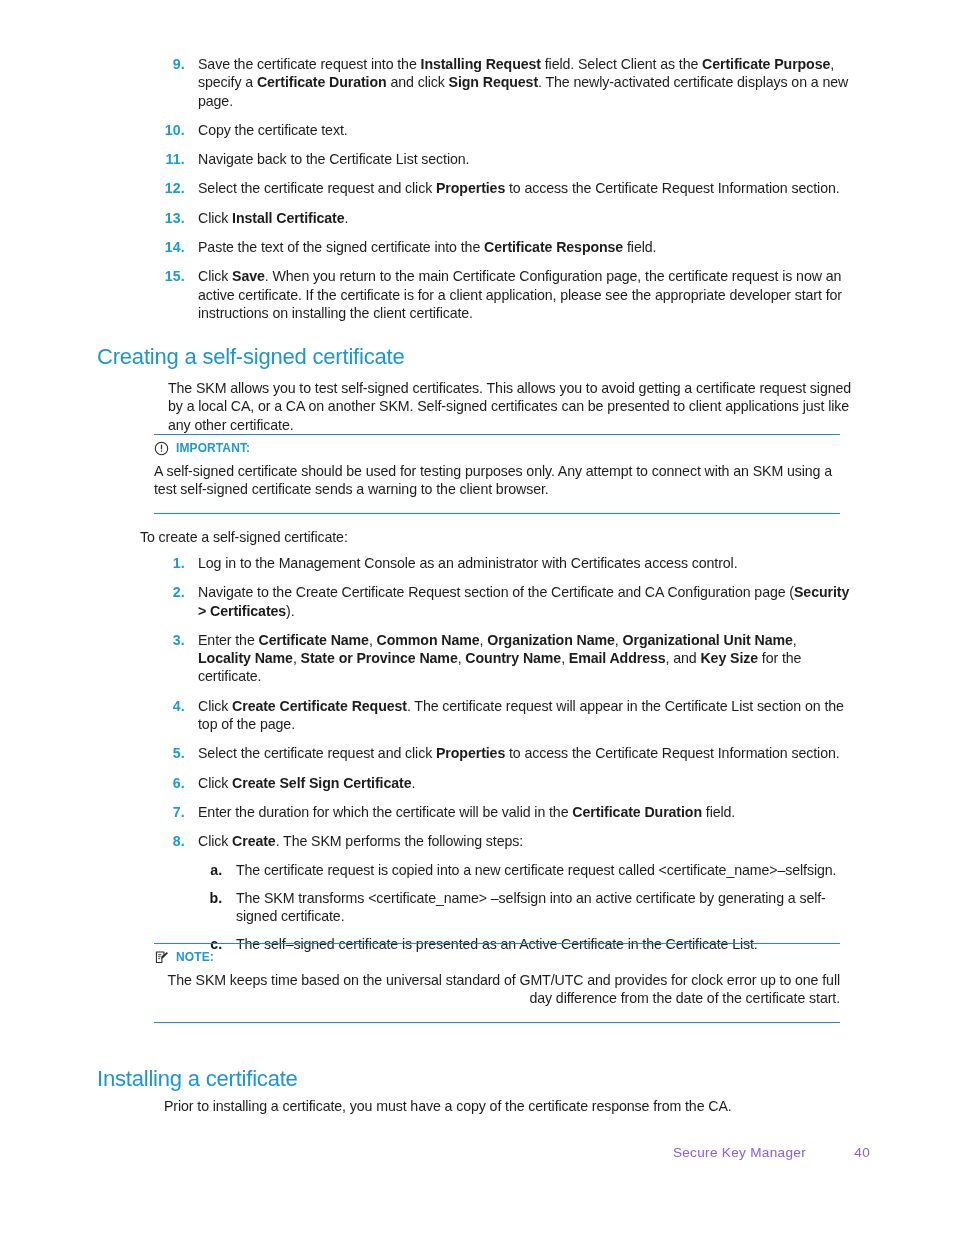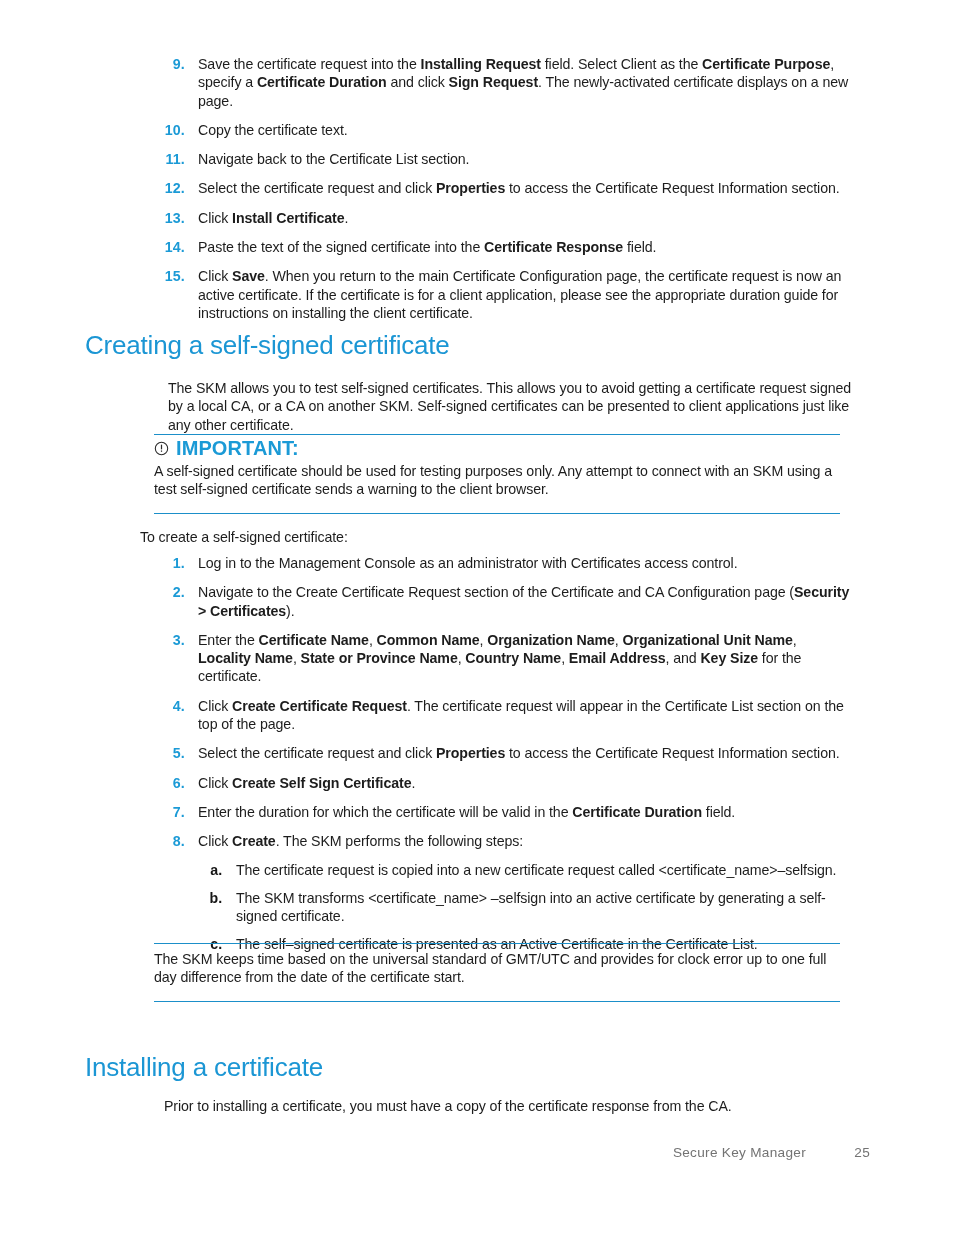--- a/index.html
+++ b/index.html
@@ -74,42 +74,42 @@
     top: 0;
     width: 24px;
     text-align: right;
     font-weight: bold;
     font-size: 14.2px;
     color: #161616;
   }
 
   
   .h1 {
-    font-size: 26px;
+    font-size: 22px;
     font-weight: normal;
     color: #1b96d4;
-    margin: 4px;
+    margin: 16px;
     letter-spacing: -0.2px;
     line-height: 30px;
   }
 
   
   .admon-rule {
     height: 0;
     border-top: 1.6px solid #1b8fc9;
     width: 100%;
   }
   .admon-head {
     display: flex;
     align-items: flex-start;
     gap: 7px;
     margin-top: 5px;
   }
   .admon-title {
-    font-size: 20px;
+    font-size: 12px;
     font-weight: bold;
     color: #1b9ad6;
     letter-spacing: 0.1px;
     line-height: 16px;
     text-align: center;
   }
   .admon-icon {
     width: 15px;
     height: 15px;
     flex: 0 0 15px;
@@ -132,39 +132,39 @@
     height: 90px;
   }
   .footer-inner {
     position: absolute;
     right: 84px;
     top: 0;
     display: flex;
     align-items: baseline;
     gap: 46px;
     font-size: 13.6px;
-    color: #737373;
+    color: #8b5cf6;
     letter-spacing: 0.3px;
   }
   .footer-page { min-width: 18px; text-align: right; }
 </style>
 </head>
 <body>
 
 <div class="page">
 
   <div class="blk" style="left:151px; top:55px; width:700px;">
     <ol class="olist body-text" id="list-continued">
         <li><span class="marker">9.</span><span><span>Save the certificate request into the </span><b>Installing Request</b><span> field.  Select Client as the </span><b>Certificate Purpose</b><span>, specify a </span><b>Certificate Duration</b><span> and click </span><b>Sign Request</b><span>.  The newly-activated certificate displays on a new page.</span></span></li>
         <li><span class="marker">10.</span><span><span>Copy the certificate text.</span></span></li>
         <li><span class="marker">11.</span><span><span>Navigate back to the Certificate List section.</span></span></li>
         <li><span class="marker">12.</span><span><span>Select the certificate request and click </span><b>Properties</b><span> to access the Certificate Request Information section.</span></span></li>
         <li><span class="marker">13.</span><span><span>Click </span><b>Install Certificate</b><span>.</span></span></li>
         <li><span class="marker">14.</span><span><span>Paste the text of the signed certificate into the </span><b>Certificate Response</b><span> field.</span></span></li>
-        <li><span class="marker">15.</span><span><span>Click </span><b>Save</b><span>.  When you return to the main Certificate Configuration page, the certificate request is now an active certificate.  If the certificate is for a client application, please see the appropriate duration guide for instructions on installing the client certificate.</span></span></li>
+        <li><span class="marker">15.</span><span><span>Click </span><b>Save</b><span>.  When you return to the main Certificate Configuration page, the certificate request is now an active certificate.  If the certificate is for a client application, please see the appropriate developer start for instructions on installing the client certificate.</span></span></li>
       </ol>
   </div>
 
   <h1 class="blk h1" style="left:81px; top:326px; width:780px;">Creating a self-signed certificate</h1>
 
   <p class="blk body-text" style="left:152px; top:363px; width:700px; margin:16px;">The SKM allows you to test self-signed certificates.  This allows you to avoid getting a certificate request signed by a local CA, or a CA on another SKM. Self-signed certificates can be presented to client applications just like any other certificate.</p>
 
   <div class="blk" style="left:154px; top:434px; width:686px;">
     <div class="admon-rule"></div>
     <div class="admon-head">
@@ -195,28 +195,38 @@
         <li><span class="marker">8.</span><span><span>Click </span><b>Create</b><span>.  The SKM performs the following steps:</span></span><ol class="sublist">
             <li><span class="marker">a.</span><span><span>The certificate request is copied into a new certificate request called &lt;certificate_name&gt;–selfsign.</span></span></li>
             <li><span class="marker">b.</span><span><span>The SKM transforms &lt;certificate_name&gt; –selfsign into an active certificate by generating a self-signed certificate.</span></span></li>
             <li><span class="marker">c.</span><span><span>The self–signed certificate is presented as an Active Certificate in the Certificate List.</span></span></li>
           </ol></li>
       </ol>
   </div>
 
   <div class="blk" style="left:154px; top:943px; width:686px;">
     <div class="admon-rule"></div>
-    <div class="admon-body body-text" style="padding-left:0; width:686px;">The SKM keeps time based on the universal standard of GMT/UTC and provides for clock error up to one full day difference from the date of the certificate start.</div>
+    <div class="admon-head">
+      <span class="admon-icon">
+        <svg viewBox="0 0 16 16" width="15" height="15" aria-hidden="true">
+          <path d="M2.6 2.2 h8.0 v3.0 l-2.2 2.2 v5.9 h-5.8 z" fill="none" stroke="#2b2b2b" stroke-width="1.15" stroke-linejoin="round"></path>
+          <path d="M4.4 5.0 h3.4 M4.4 7.1 h2.6 M4.4 9.2 h2.0" stroke="#2b2b2b" stroke-width="0.95" fill="none"></path>
+          <path d="M13.6 2.1 l1.3 1.3 l-5.2 5.2 l-1.9 0.6 l0.6 -1.9 z" fill="#2b2b2b"></path>
+        </svg>
+      </span>
+      <span class="admon-title">NOTE:</span>
+    </div>
+    <div class="admon-body body-text" style="padding-left:0; width:686px;text-align:right;">The SKM keeps time based on the universal standard of GMT/UTC and provides for clock error up to one full day difference from the date of the certificate start.</div>
     <div class="admon-rule" style="margin-top:14px;"></div>
   </div>
 
   <h1 class="blk h1" style="left:81px; top:1048px; width:780px;">Installing a certificate</h1>
 
   <p class="blk body-text" style="left:152px; top:1085px; width:700px; margin:12px;">Prior to installing a certificate, you must have a copy of the certificate response from the CA.</p>
 
   <div class="footer">
     <div class="footer-inner">
       <span>Secure Key Manager</span>
-      <span class="footer-page">25</span>
+      <span class="footer-page">40</span>
     </div>
   </div>
 
 </div>
 
 </body></html>

